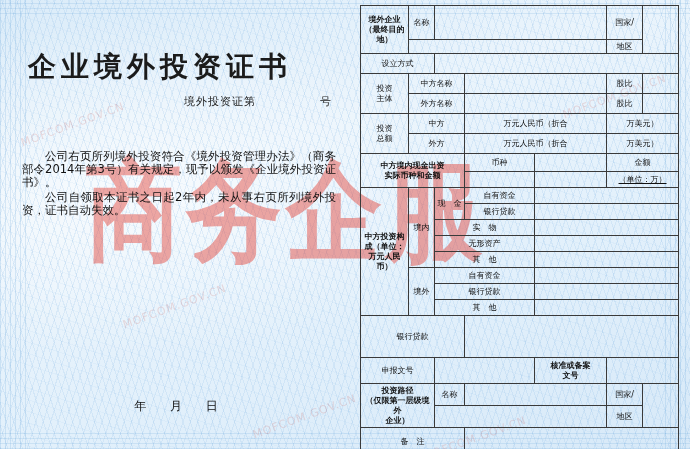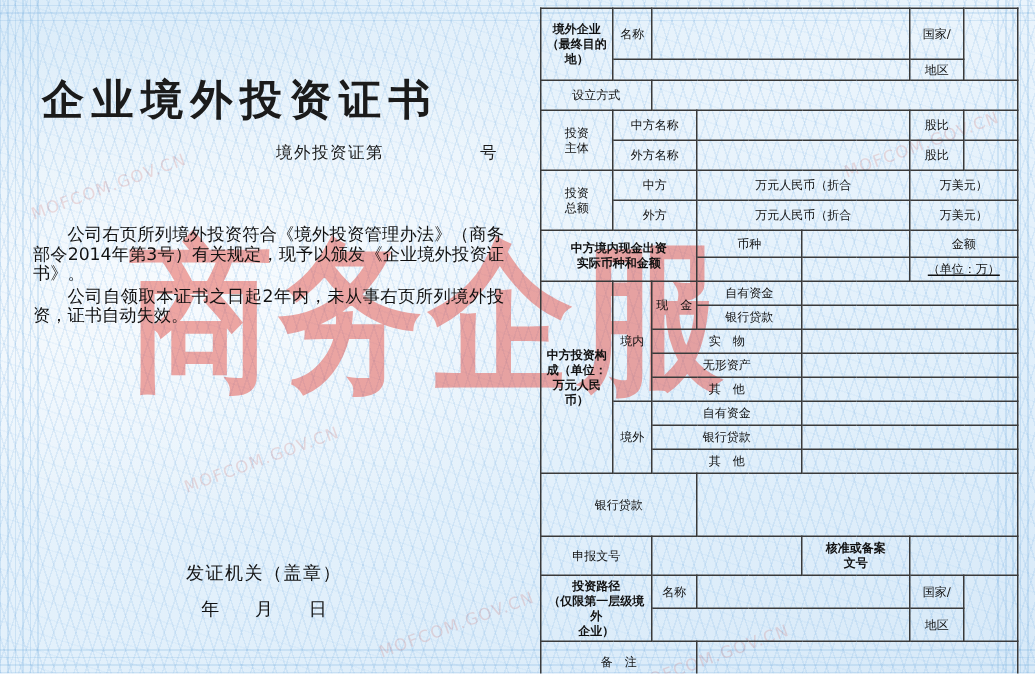--- a/index.html
+++ b/index.html
@@ -137,21 +137,20 @@
 
   <div class="cert-sub">
     <span>境外投资证第</span><span class="num">号</span>
   </div>
 
   <div class="body-text">
     <p class="indent">公司右页所列境外投资符合《境外投资管理办法》（商务部令2014年第3号）有关规定，现予以颁发《企业境外投资证书》。</p>
     <p class="indent">公司自领取本证书之日起2年内，未从事右页所列境外投资，证书自动失效。</p>
   </div>
 
-  <div class="issuer">发证机关（盖章）</div>
   <div class="issue-date">年 月 日</div>
 </div>
 
 <div class="right">
 <table class="grid">
   <colgroup>
     <col style="width:26px">
     <col style="width:22px">
     <col style="width:26px">
     <col style="width:30px">

